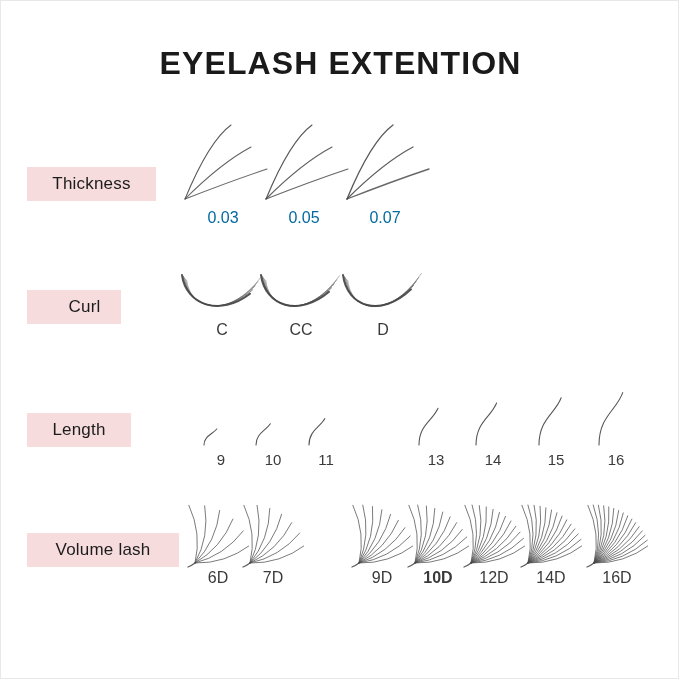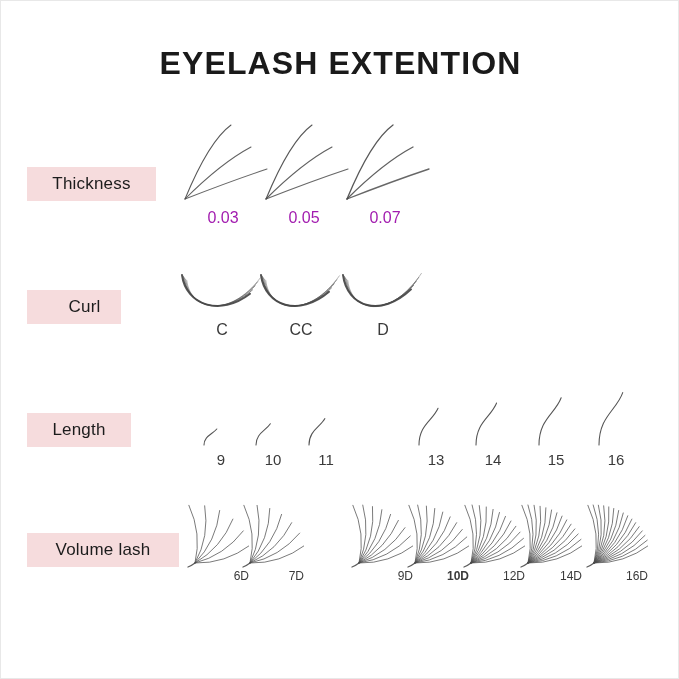--- a/index.html
+++ b/index.html
@@ -67,24 +67,24 @@
   .cell svg { display: block; }
 
   .cell-label {
     position: absolute;
     width: 100%;
     text-align: center;
     font-family: "Liberation Sans", "DejaVu Sans", sans-serif;
     color: #3b3b3b;
     white-space: nowrap;
   }
-  #row-thickness .cell-label { font-size: 16px; top: 90px; color: #a21caf; }
+  #row-thickness .cell-label { font-size: 16px; top: 90px; color: #0369a1; }
   #row-curl      .cell-label { font-size: 16px; top: 62px; color: #3a3a3a; }
   #row-length    .cell-label { font-size: 15px; top: 58px; color: #3a3a3a; }
-  #row-volume    .cell-label { font-size: 12px; top: 74px; color: #3a3a3a; text-align: right; }
+  #row-volume    .cell-label { font-size: 16px; top: 74px; color: #3a3a3a; }
 
   .lash-stroke { fill: none; stroke: #4a4a4a; }
 </style>
 </head>
 <body>
 
 <div id="page">
 
   <div id="title">EYELASH EXTENTION</div>
 

